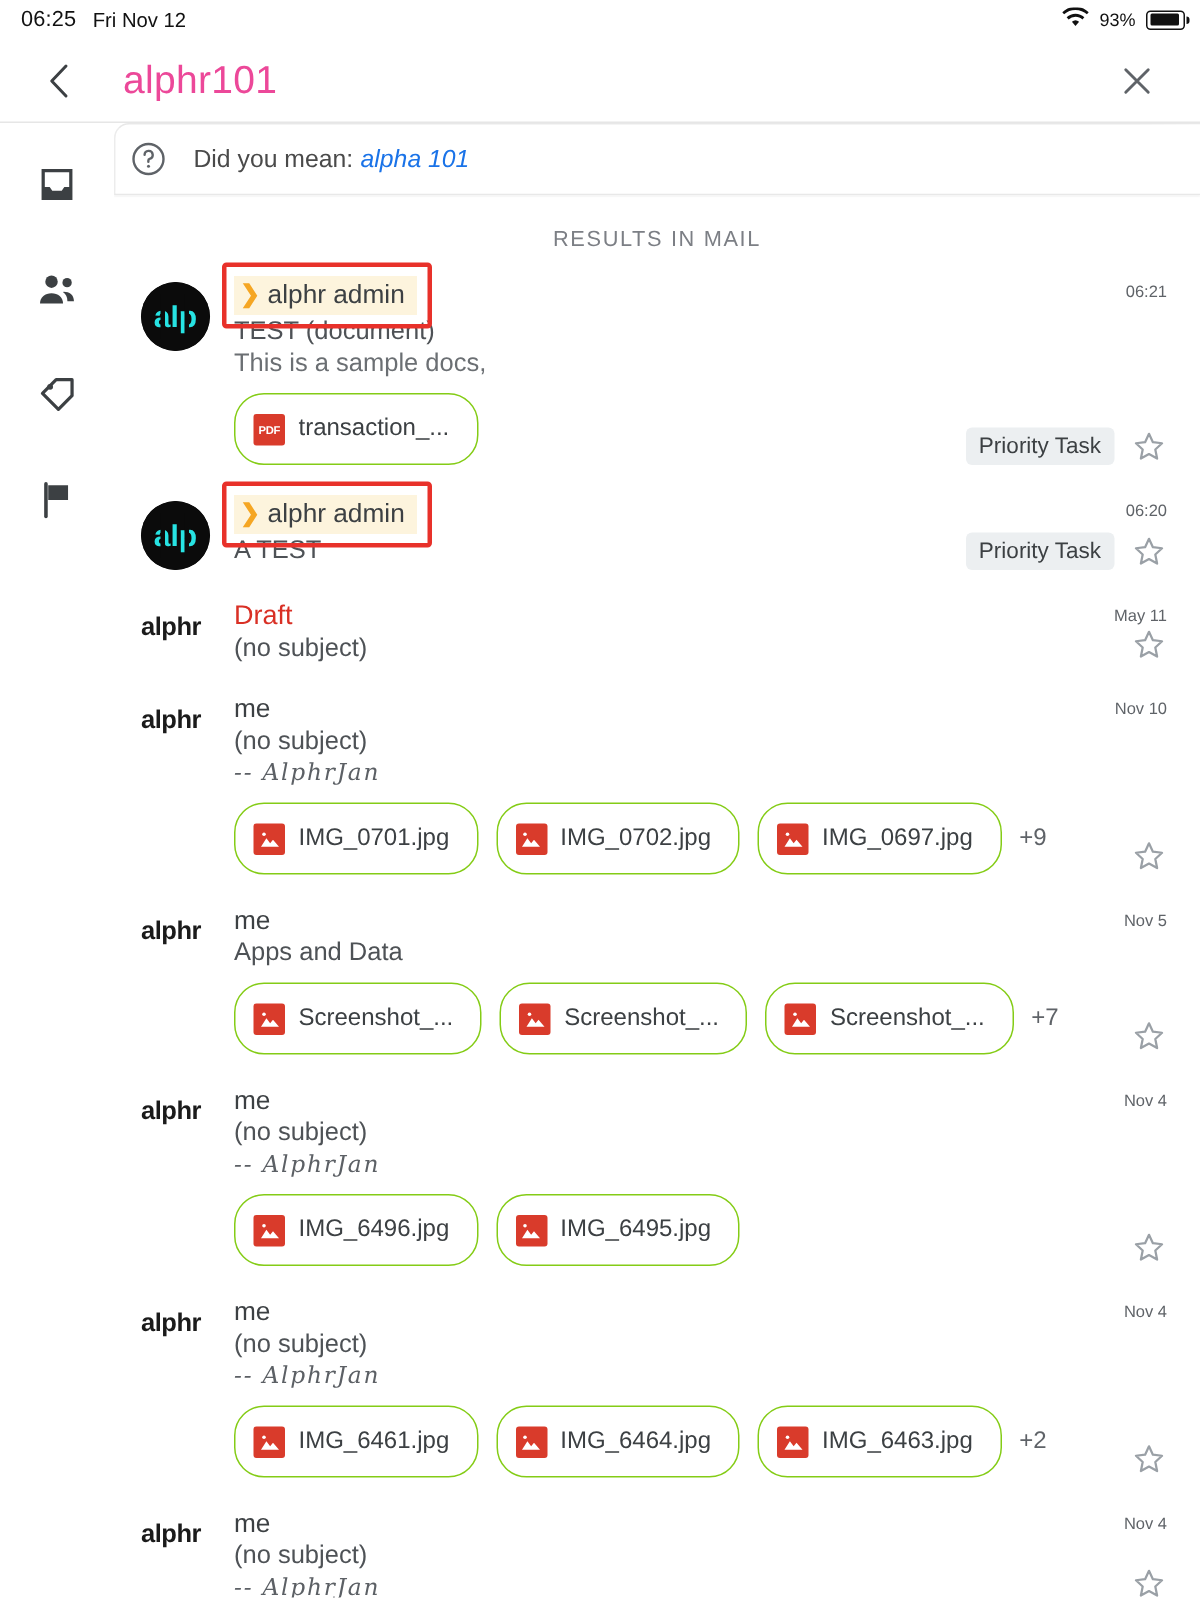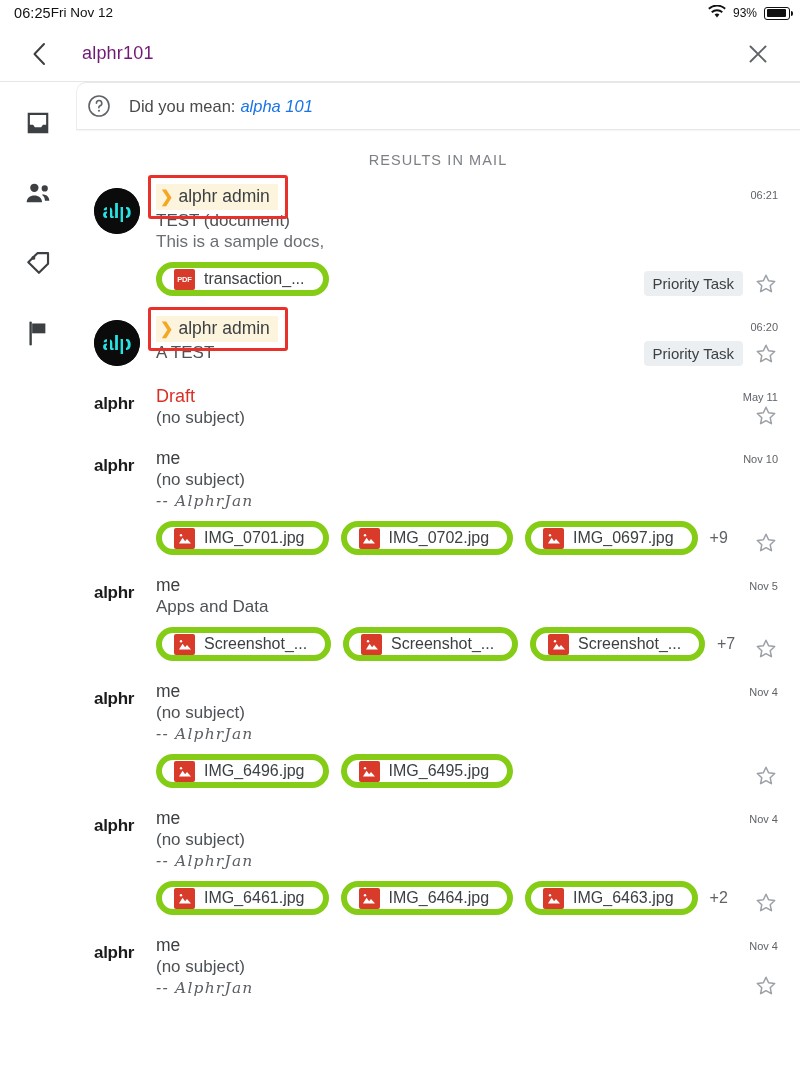--- a/index.html
+++ b/index.html
@@ -10,21 +10,21 @@
     color: #202124;
     overflow: hidden;
   }
   .screen { position: relative; width: 800px; height: 1066px; background: #fff; }
 
   
   .statusbar {
     height: 26px; display: flex; align-items: center;
     padding: 0 10px 0 14px; font-size: 14px; color: #111;
   }
-  .sb-left { display: flex; align-items: flex-start; }
+  .sb-left { display: flex; align-items: flex-end; gap: 11px; }
   .sb-time { font-size: 14.5px; letter-spacing: .1px; }
   .sb-date { font-size: 13.5px; }
   .sb-right { margin-left: auto; display: flex; align-items: center; gap: 7px; }
   .sb-pct { font-size: 12px; }
   .battery {
     width: 26px; height: 13px; border: 1.6px solid #111; border-radius: 3px;
     position: relative; padding: 1.5px;
   }
   .battery::after {
     content: ""; position: absolute; right: -4px; top: 3.5px;
@@ -36,21 +36,21 @@
   .searchbar {
     height: 56px; display: flex; align-items: center;
     padding: 0 22px 0 20px; border-bottom: 1px solid #e6e6e6;
     background: #fff;
   }
   .icon-btn {
     width: 40px; height: 40px; display: flex; align-items: center; justify-content: center;
     cursor: pointer; flex: 0 0 auto;
   }
   .search-text {
-    font-size: 18px; color: #701a75; margin-left: 22px; letter-spacing: .2px;
+    font-size: 26px; color: #ec4899; margin-left: 22px; letter-spacing: .2px;
   }
   .spacer { flex: 1 1 auto; }
 
   
   .body { display: flex; height: calc(1066px - 26px - 57px); }
 
   
   .rail {
     width: 76px; flex: 0 0 76px; background: #fff;
     display: flex; flex-direction: column; align-items: center;
@@ -107,21 +107,21 @@
     position: absolute; border: 3px solid #e8312a; border-radius: 3px;
     left: -8px; top: -9px; right: -10px; bottom: -9px; pointer-events: none;
   }
   .subject { font-size: 17px; color: #4e5256; margin-top: 1px; }
   .snippet { font-size: 17px; color: #6b6f73; margin-top: 1px; white-space: nowrap; overflow: hidden; }
   .sig { font-family: "DejaVu Serif", serif; font-style: italic; font-size: 15.5px; color: #5c6065; letter-spacing: 1.2px; }
 
   .chips { display: flex; align-items: center; gap: 12px; margin-top: 10px; flex-wrap: nowrap; }
   .chip {
     display: inline-flex; align-items: center; gap: 9px;
-    border: 6px solid #84cc16; border-radius: 20px; height: 34px;
+    border: 1px solid #84cc16; border-radius: 20px; height: 48px;
     padding: 0 18px 0 12px; background: #fff; cursor: pointer; max-width: 175px;
   }
   .chip-label { font-size: 16px; color: #3c4043; white-space: nowrap; overflow: hidden; }
   .chip-more { font-size: 16px; color: #5f6368; }
   .file-icon { width: 21px; height: 21px; border-radius: 2px; background: #d93b2b;
     display: flex; align-items: center; justify-content: center; flex: 0 0 auto; }
   .file-icon.pdf { font-size: 7.5px; font-weight: 700; color: #fff; letter-spacing: -.2px; }
 
   .right { width: 120px; flex: 0 0 120px; display: flex; flex-direction: column;
            align-items: flex-end; position: relative; }

